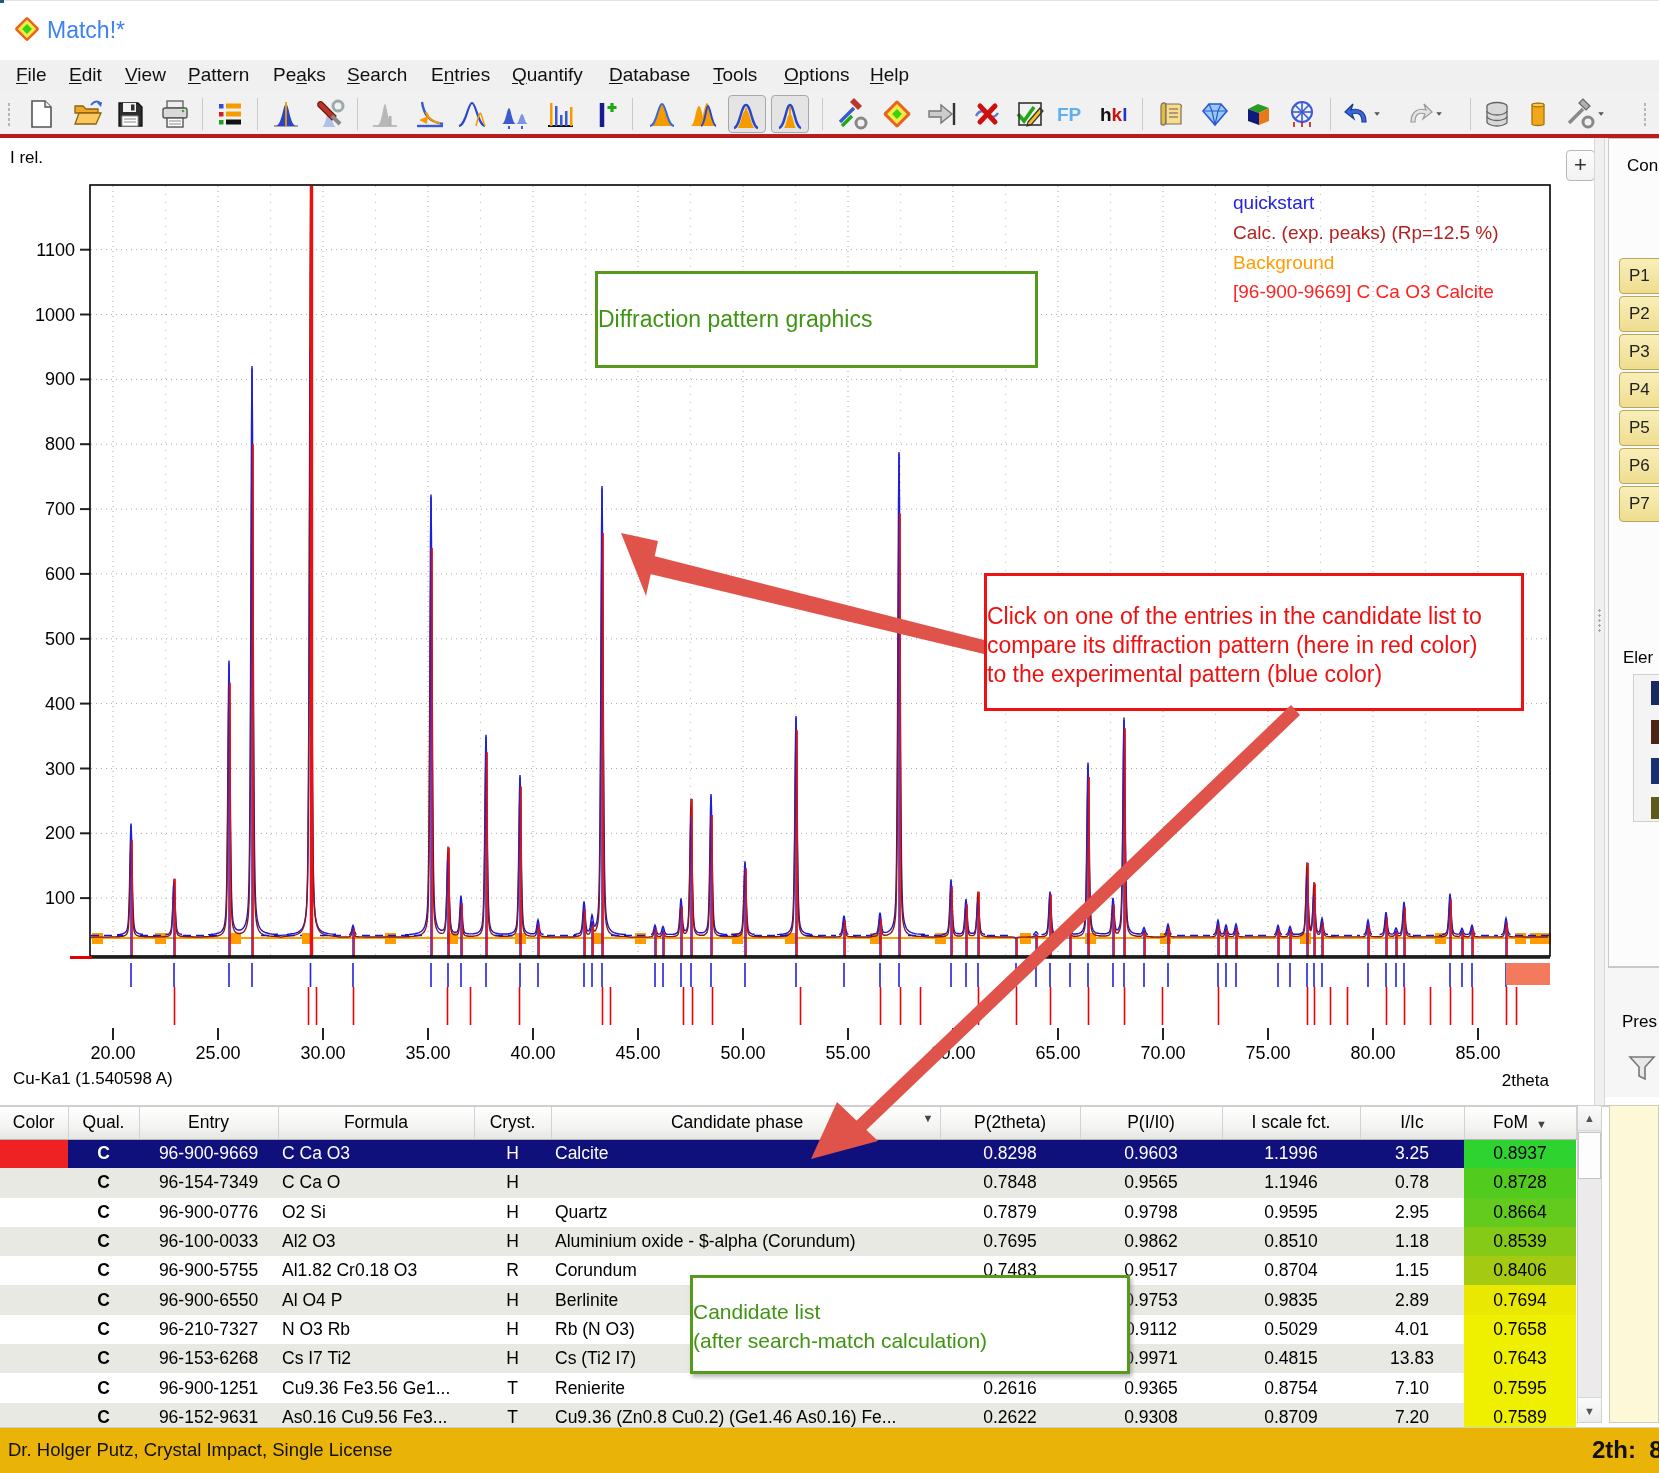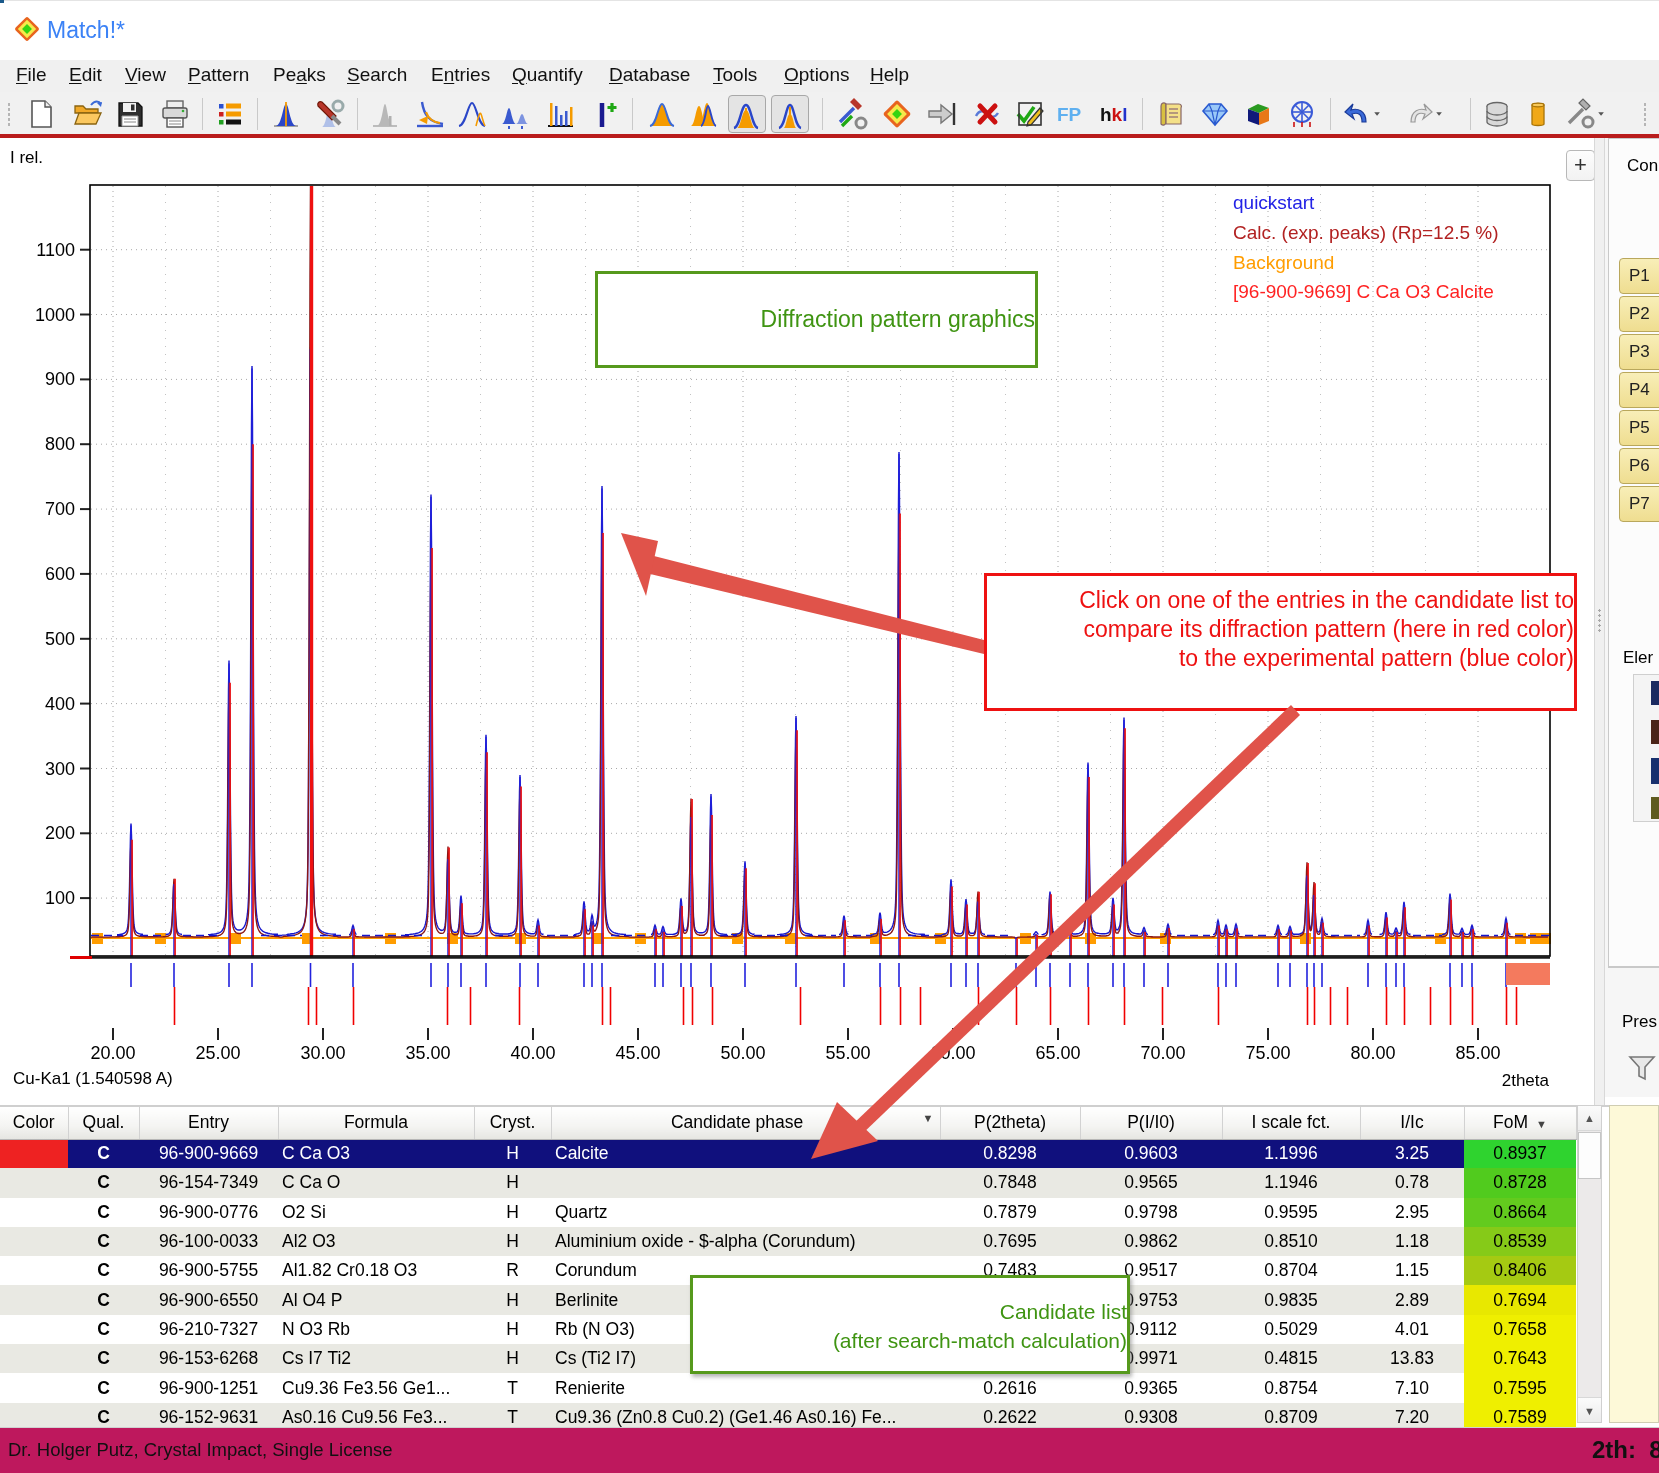--- a/index.html
+++ b/index.html
@@ -10,37 +10,37 @@
 #menubar span{position:absolute;top:4px}
 #menubar u{text-decoration:underline;text-underline-offset:2px}
 #toolbar{position:absolute;left:0;top:92px;width:1659px;height:46px;background:#f1f1f1;border-bottom:4px solid #b91c1c}
 .tsep{position:absolute;top:6px;width:1px;height:32px;background:#c9c9c9}
 .tbtn{position:absolute;top:8px}
 .grip{position:absolute;top:10px;width:6px;height:26px;background-image:radial-gradient(circle,#b5b5b5 1.2px,transparent 1.3px);background-size:6px 5px}
 #plotpane{position:absolute;left:0;top:138px;width:1594px;height:967px;background:#fff}
 #rsplit{position:absolute;left:1594px;top:138px;width:11px;height:1335px;background:#f0f0f0;border-left:1px solid #d8d8d8;border-right:1px solid #d8d8d8}
 #rpanel{position:absolute;left:1605px;top:138px;width:54px;height:959px;background:#f6f6f6}
 #plusbtn{position:absolute;left:1566px;top:150px;width:29px;height:31px;background:linear-gradient(#fdfdfd,#f2f2f2);border:1px solid #b8b8b8;border-radius:4px;font-size:22px;color:#333;text-align:center;line-height:28px}
-.annbox{position:absolute;background:#fff;text-align:right;color:#3f9412}
+.annbox{position:absolute;background:#fff;text-align:left;color:#3f9412}
 #greenbox{left:595px;top:271px;width:443px;height:97px;border:3px solid #56991c;font-size:23px;line-height:91px}
-#redbox{left:984px;top:573px;width:593px;height:138px;border:3px solid #e11;color:#ee1111;font-size:23px;padding-top:10px;line-height:29px}
+#redbox{left:984px;top:573px;width:540px;height:138px;border:3px solid #e11;color:#ee1111;font-size:23px;padding-top:26px;line-height:29px}
 #greenbox2{left:690px;top:1275px;width:440px;height:99px;border:3px solid #56991c;font-size:21px;line-height:29px;padding-top:19px;box-shadow:2px 3px 4px rgba(120,120,120,.55)}
 #tablewrap{position:absolute;left:0;top:1105px;width:1623px;height:324px;background:#fff;border-top:2px solid #cfcfcf}
 table.cand{border-collapse:collapse;table-layout:fixed;width:1576px;font-size:17.5px}
 table.cand th{height:32px;font-weight:normal;background:linear-gradient(#ffffff,#f4f4f2 60%,#e6e6e2);border-right:1px solid #d2d2d2;border-bottom:1px solid #b6b6b6;color:#000;overflow:hidden;white-space:nowrap}
 table.cand td{height:29.3px;padding:0 4px;overflow:hidden;white-space:nowrap;color:#000}
 tr.alt td{background:#e9e9e3}
 tr.sel td{background:#10107d;color:#fff}
 td.num,th.num{text-align:center}
 td.ctr{text-align:center}
 .qc{color:#1bb335;font-weight:bold;text-align:center}
 tr.sel .qc{color:#fff}
 #vscroll{position:absolute;left:1577px;top:1105px;width:25px;height:318px;background:#eceaea;border:1px solid #d0d0d0}
 #ypanel{position:absolute;left:1609px;top:1105px;width:50px;height:318px;background:#fdf9d8;border:1px solid #cfcdb2}
-#statusbar{position:absolute;left:0;top:1427px;width:1659px;height:46px;background:#be185d;border-top:1px solid #d0d0d0}
+#statusbar{position:absolute;left:0;top:1427px;width:1659px;height:46px;background:#eab308;border-top:1px solid #d0d0d0}
 #status-l{position:absolute;left:8px;top:11px;font-size:18.5px;color:#111}
 #status-r{position:absolute;left:1592px;top:8px;font-size:24px;font-weight:bold;color:#111;white-space:nowrap}
 .pbtn{position:absolute;left:14px;width:46px;height:36px;background:linear-gradient(#f8eeb8,#efdd90);border:1px solid #b9a75c;border-radius:4px;font-size:17px;color:#222;padding-left:9px;line-height:34px}
 </style></head>
 <body>
 <div id="titlebar">
  <svg id="title-ico" width="26" height="26" viewBox="0 0 26 26">
       <g transform="rotate(45 13 13)">
         <rect x="4" y="4" width="18" height="18" fill="#e8641e" rx="2"></rect>
         <rect x="6.5" y="6.5" width="13" height="13" fill="#f6e94a"></rect>

